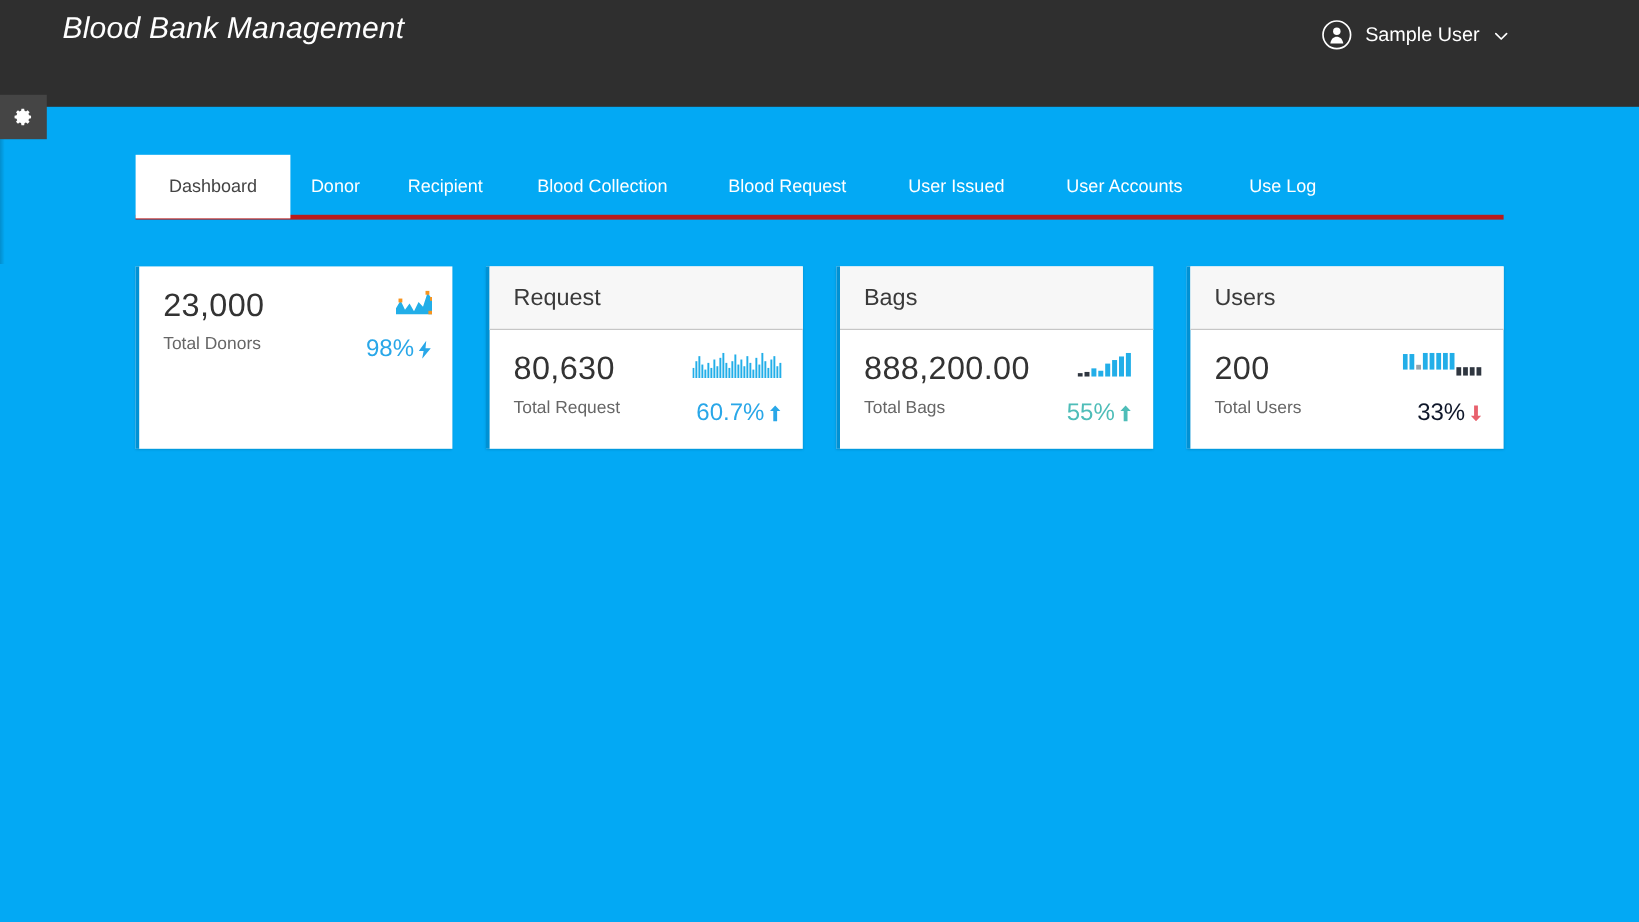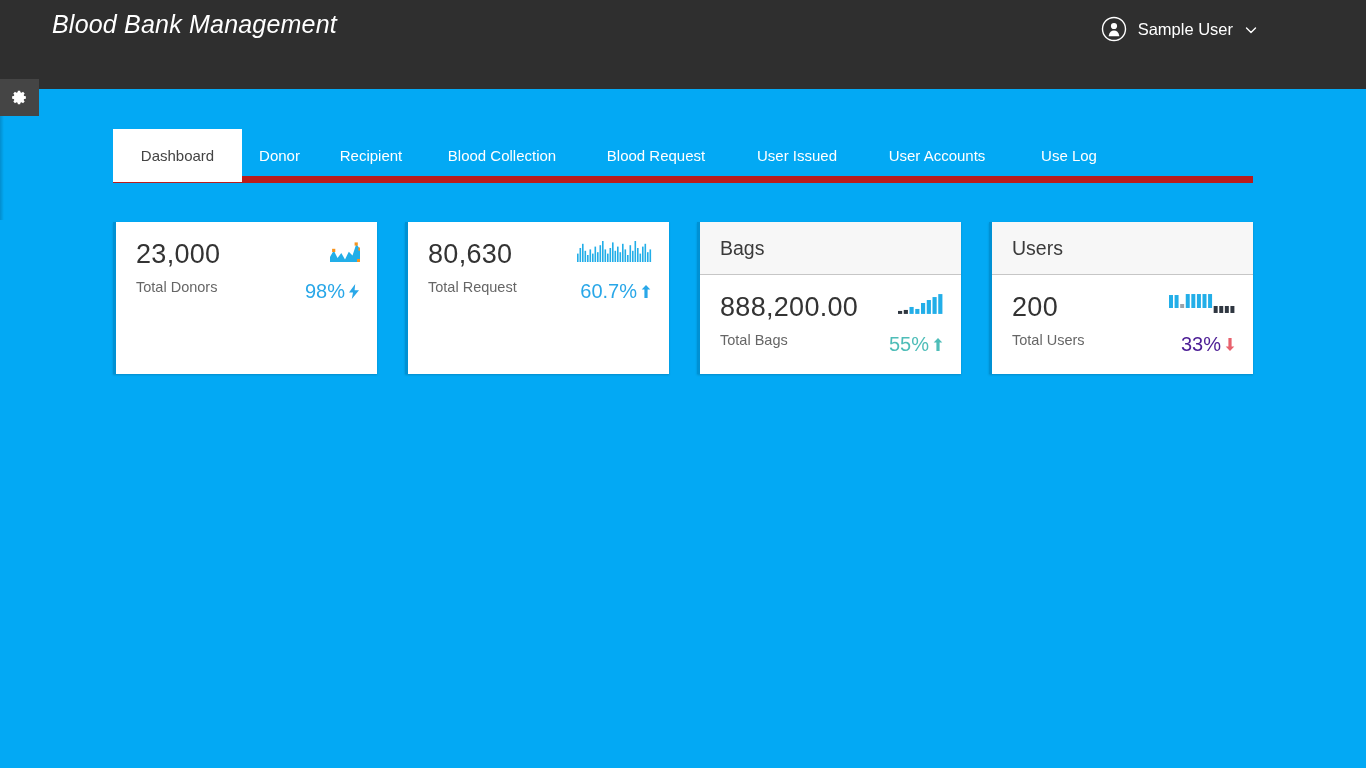--- a/index.html
+++ b/index.html
@@ -62,21 +62,21 @@
     left: 0; top: 116px;
     width: 4px; height: 104px;
     background: linear-gradient(to right, rgba(0,0,0,0.16), rgba(0,0,0,0));
   }
 
   
   .tabbar {
     position: absolute;
     left: 113px; top: 129px;
     width: 1140px; height: 54px;
-    border-bottom: 7px solid #b91c1c;
+    border-bottom: 4px solid #b91c1c;
   }
   .tab {
     position: absolute;
     top: 0; height: 53px;
     display: flex;
     align-items: center;
     justify-content: center;
     color: #ffffff;
     font-size: 15px;
     white-space: nowrap;
@@ -134,21 +134,21 @@
     position: absolute;
     right: 17px; bottom: 17px;
     display: flex;
     align-items: center;
     gap: 3px;
     font-size: 20px;
     white-space: nowrap;
   }
   .trend.blue  { color: #29a7e8; }
   .trend.teal  { color: #4ebdb8; }
-  .trend.red   { color: #4c1d95; }
+  .trend.red   { color: #0f172a; }
   .trend svg { display: block; }
 </style>
 </head>
 <body>
 
 <div class="topbar">
   <div class="app-title">Blood Bank Management</div>
 
   <div class="user-area">
     <span class="user-icon">
@@ -220,20 +220,23 @@
           <span>98%</span>
           <span>
             <svg width="12" height="15" viewBox="0 0 12 15">
               <path d="M7.2 0 L1 8.4 H5 L3.8 15 L11 6.2 H6.6 Z" fill="#29a7e8"></path>
             </svg>
           </span>
         </div>
       </div>
     </div>
     <div class="card" style="left: 405px;">
+      <div class="card-head">
+        <span class="card-title">Request</span>
+      </div>
       <div class="card-body">
         <div class="card-value">80,630</div>
         <div class="card-sub">Total Request</div>
         <div class="spark"><svg width="75" height="21" viewBox="0 0 75 21">
             <rect x="0.0" y="12.6" width="1.6" height="8.4" fill="#22aee8"></rect>
             <rect x="2.5" y="7.0" width="1.6" height="14.0" fill="#22aee8"></rect>
             <rect x="5.0" y="2.8" width="1.6" height="18.2" fill="#22aee8"></rect>
             <rect x="7.5" y="9.8" width="1.6" height="11.2" fill="#22aee8"></rect>
             <rect x="10.0" y="14.0" width="1.6" height="7.0" fill="#22aee8"></rect>
             <rect x="12.5" y="8.4" width="1.6" height="12.6" fill="#22aee8"></rect>

